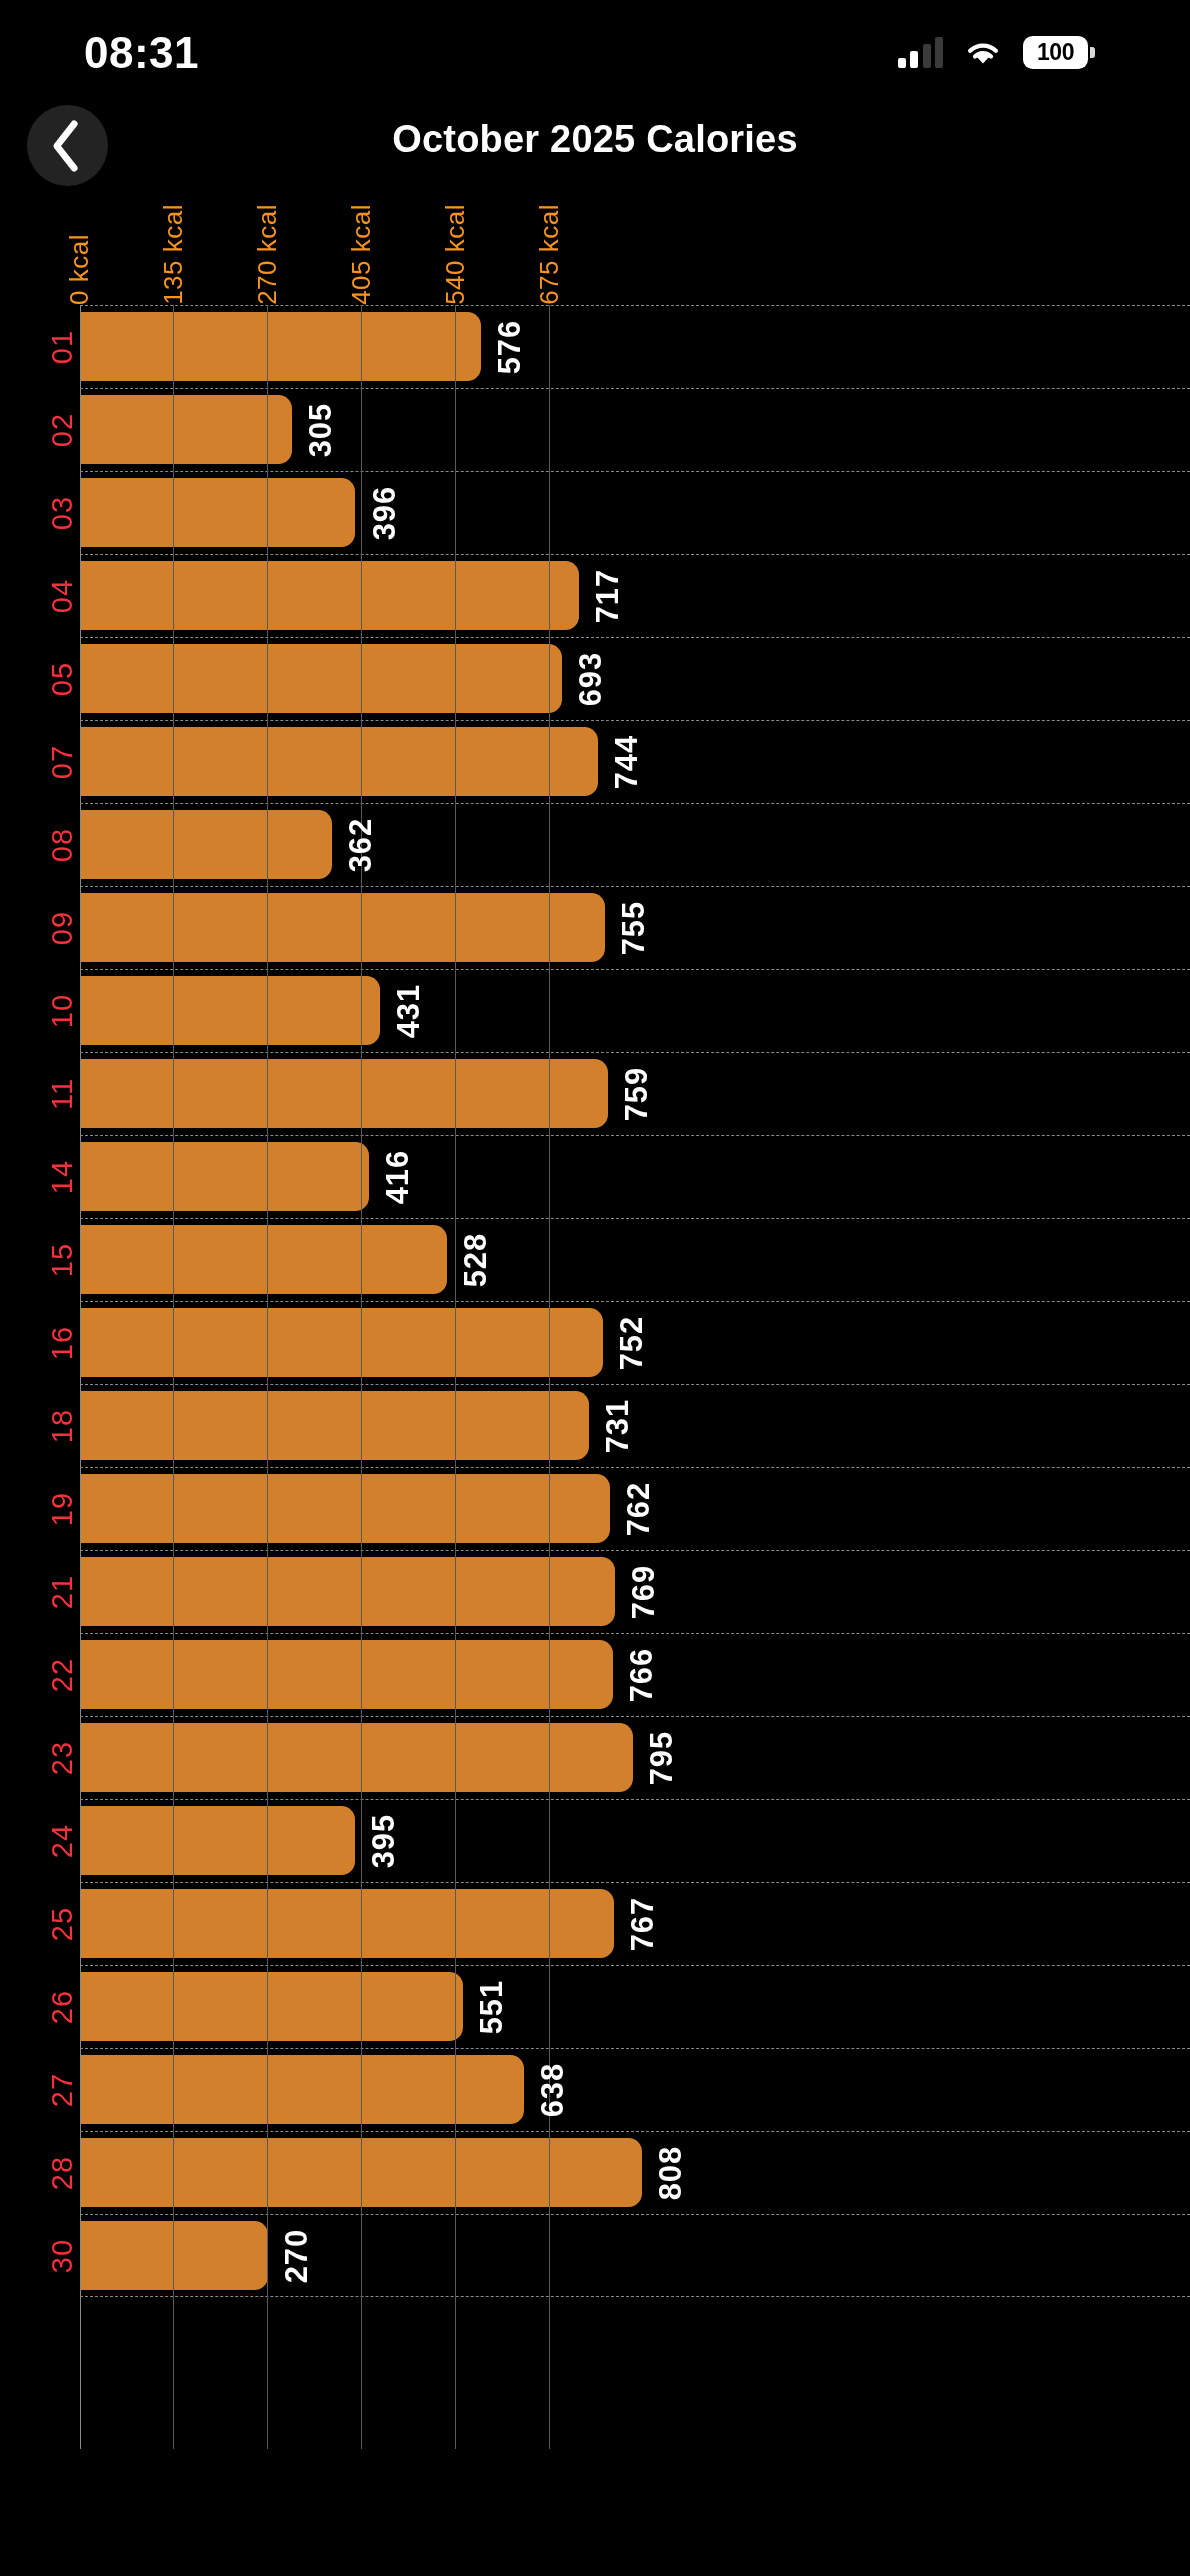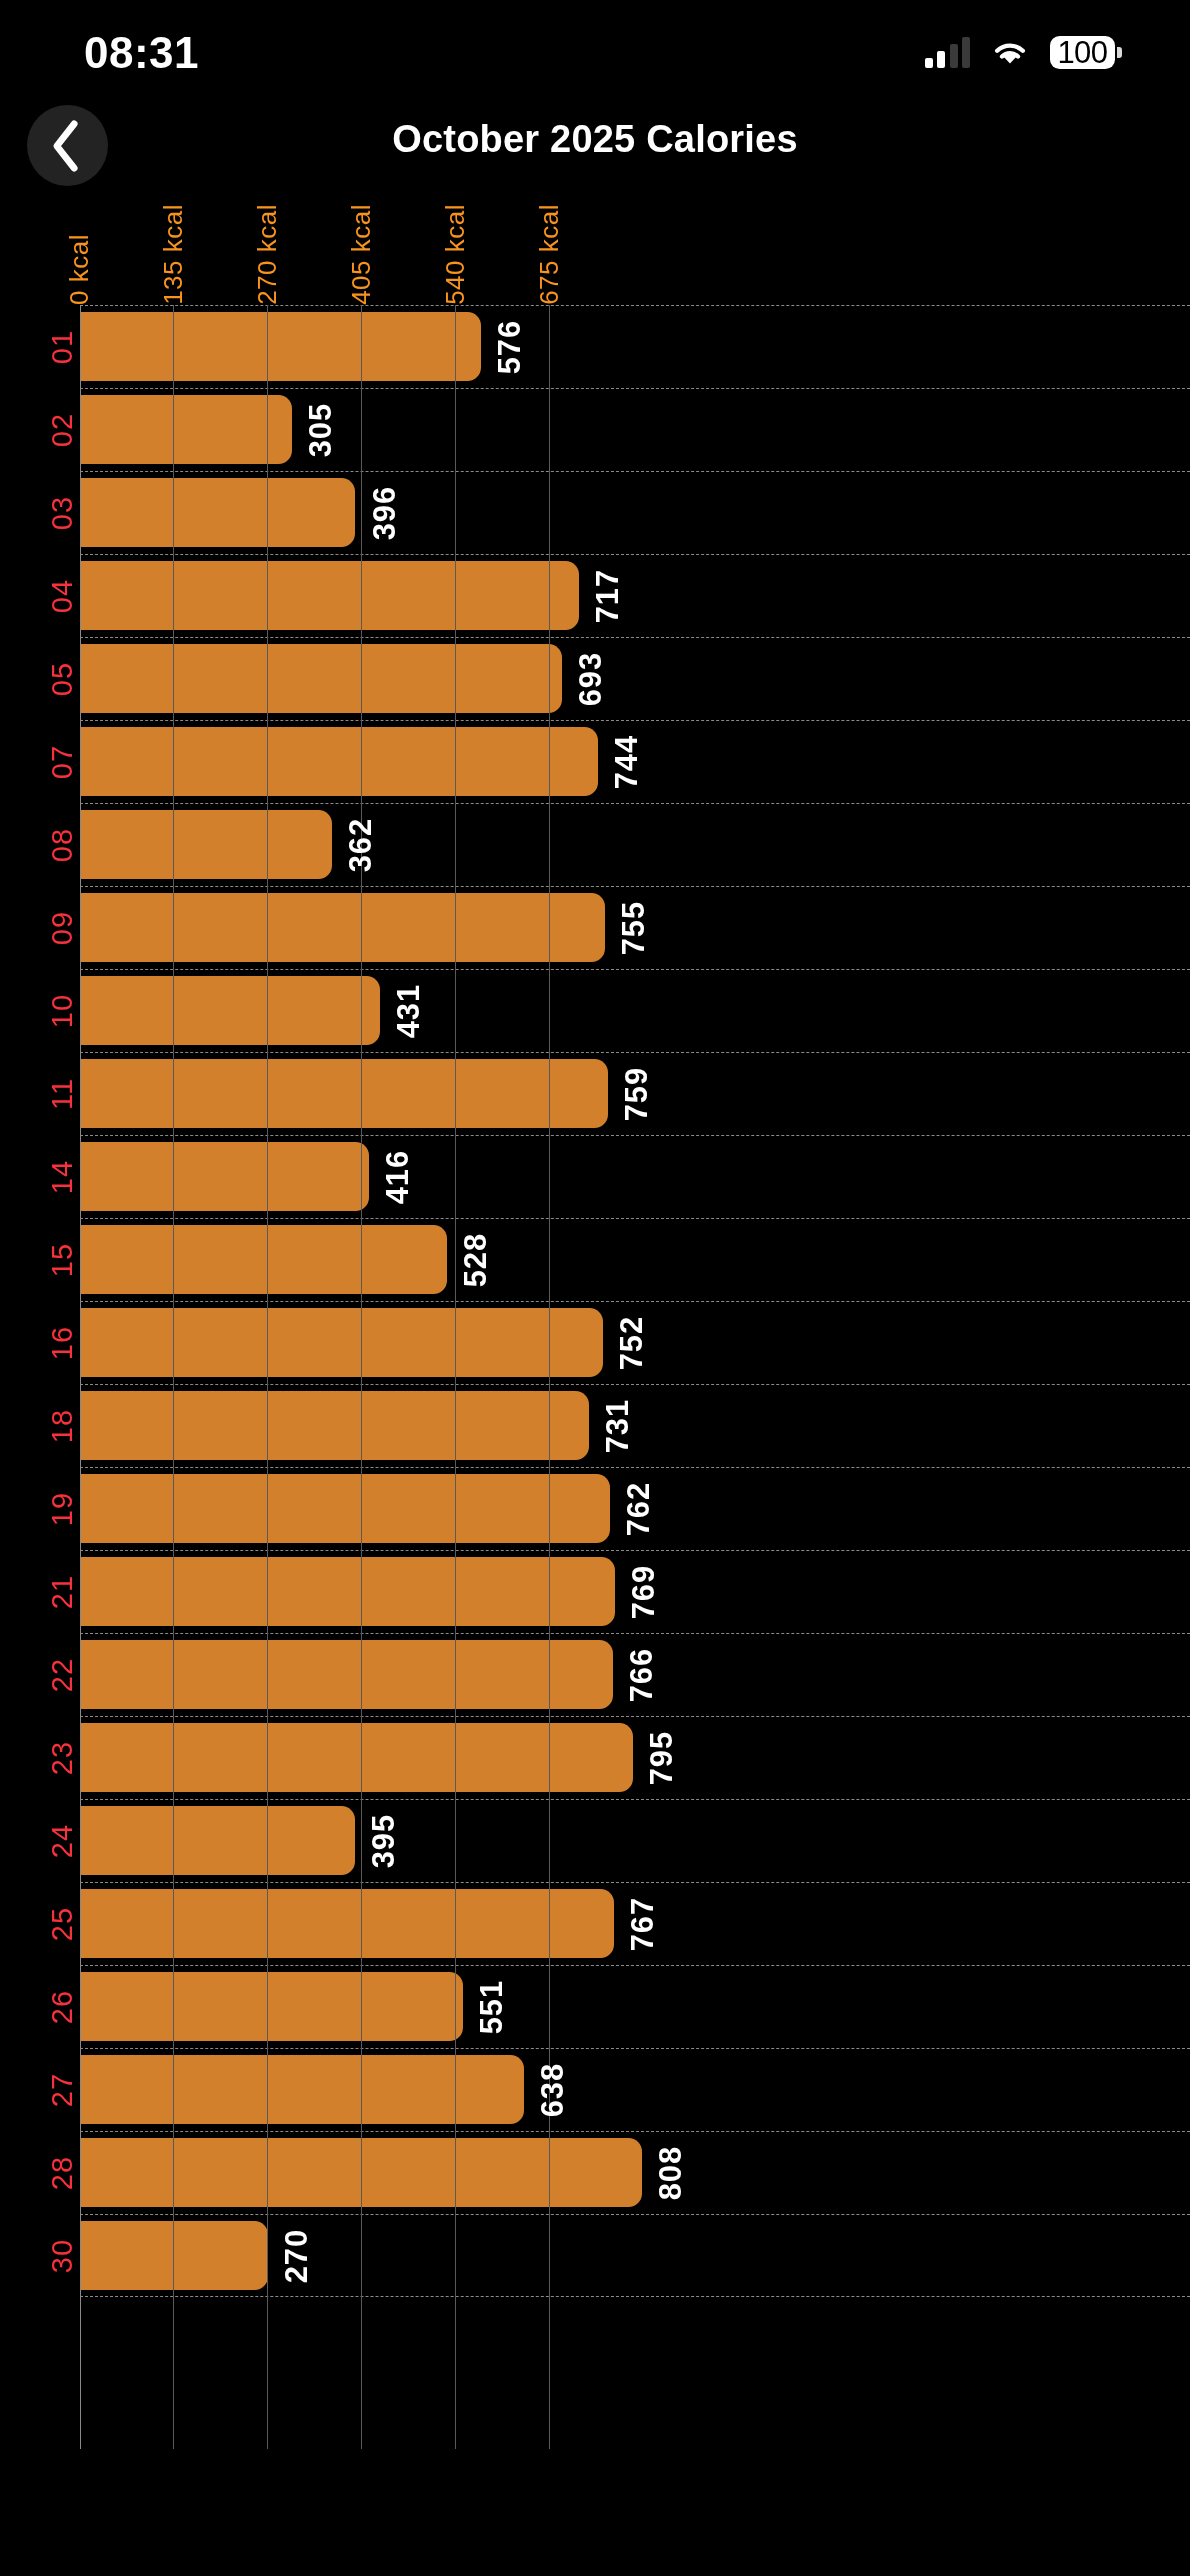--- a/index.html
+++ b/index.html
@@ -7,41 +7,41 @@
   body {
     width:1190px; height:2576px;
     font-family:"Liberation Sans", sans-serif;
     color:#fff; overflow:hidden; position:relative;
   }
 
   
   .statusbar{
     position:absolute; top:0; left:0; width:1190px; height:105px;
     display:flex; align-items:center; justify-content:space-between;
-    padding:0 75px 0 84px;
+    padding:0 102px 0 84px;
   }
   .sb-time{ font-size:44px; font-weight:700; letter-spacing:0.5px; color:#fff; }
   .sb-right{ display:flex; align-items:center; gap:21px; }
 
   .cellular{ display:flex; align-items:flex-end; gap:4.8px; height:31px; }
   .cellular i{ display:block; width:7.7px; background:#fff; border-radius:1.9px; }
   .cellular i:nth-child(1){ height:10.5px; }
   .cellular i:nth-child(2){ height:17px; }
   .cellular i:nth-child(3){ height:24px; background:#3a3a3a; }
   .cellular i:nth-child(4){ height:31px; background:#3a3a3a; }
 
   .wifi{ width:38px; height:29px; position:relative; }
   .wifi svg{ display:block; }
 
   .battery{
     width:65px; height:33px; border-radius:9.6px; background:#fff;
     display:flex; align-items:center; justify-content:center;
     position:relative;
   }
-  .battery span{ color:#000; font-size:31px; font-weight:400; letter-spacing:-0.5px; }
+  .battery span{ color:#000; font-size:23px; font-weight:700; letter-spacing:-0.5px; }
   .battery::after{
     content:""; position:absolute; right:-6.7px; top:10.5px;
     width:4.8px; height:11.5px; background:#fff; border-radius:0 2.9px 2.9px 0;
     opacity:.85;
   }
 
   
   .header{
     position:absolute; top:105px; left:0; width:964px; height:105px;
   }

